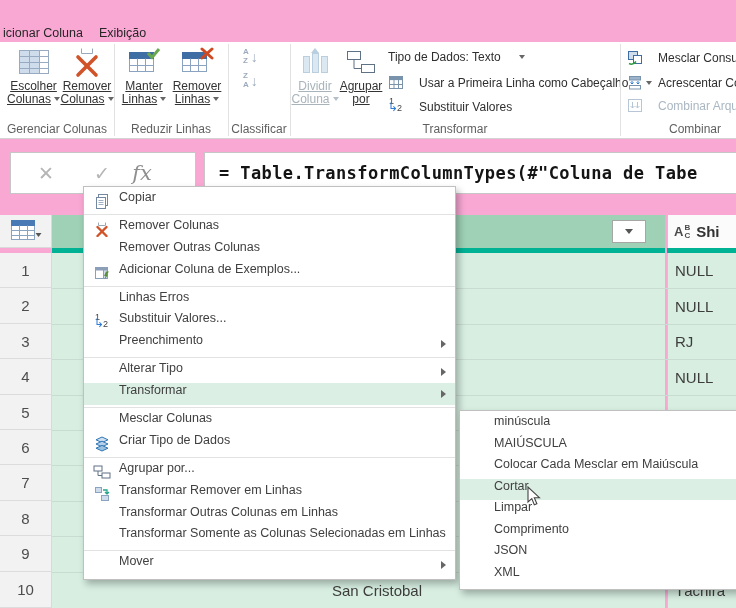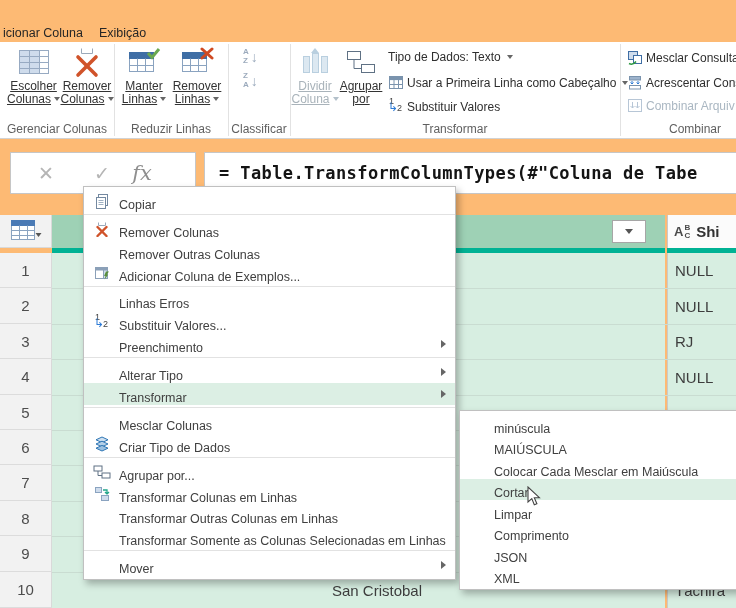--- a/index.html
+++ b/index.html
@@ -1,33 +1,33 @@
 <!DOCTYPE html>
 <html><head>
 <meta charset="utf-8">
 <style>
   html,body{margin:0;padding:0;background:#fff;}
-  .stage{position:relative;width:736px;height:608px;background:#fdba74;overflow:hidden;
+  .stage{position:relative;width:736px;height:608px;background:#f9a8d4;overflow:hidden;
          font-family:"Liberation Sans",sans-serif;-webkit-font-smoothing:antialiased;}
   .abs{position:absolute;}
 
   
   .tab{position:absolute;top:26px;font-size:12.5px;color:#262626;white-space:nowrap;cursor:default;}
 
   
   .ribbon{position:absolute;left:0;top:42px;width:736px;height:96px;background:#fff;border-bottom:1px solid #d2d2d2;}
   .vsep{position:absolute;top:2px;width:1px;height:92px;background:#e2e2e2;}
   .grplabel{position:absolute;top:80px;font-size:12px;color:#5f5f5f;text-align:center;white-space:nowrap;}
   .bigbtn{position:absolute;top:2px;display:flex;flex-direction:column;align-items:center;text-align:center;}
   .bigbtn .ic{height:36px;display:flex;align-items:center;justify-content:center;}
   .bigbtn .lbl{font-size:12px;line-height:13px;color:#333;white-space:nowrap;text-decoration:underline;}
   .bigbtn.disabled .lbl{color:#a9b3ba;}
   .caret{display:inline-block;width:0;height:0;border-left:3.5px solid transparent;border-right:3.5px solid transparent;border-top:4px solid #666;margin-left:3px;vertical-align:2px;}
   .caret.dis{border-top-color:#b3c0ca;}
-  .rowitem{position:absolute;display:flex;align-items:center;gap:3px;font-size:12px;color:#2f2f2f;white-space:nowrap;}
+  .rowitem{position:absolute;display:flex;align-items:center;gap:15px;font-size:12px;color:#2f2f2f;white-space:nowrap;}
   .rowitem.disabled{color:#aab7c2;}
   .sortbtn{position:absolute;display:flex;align-items:center;gap:2px;}
   .sortletters{display:flex;flex-direction:column;font-size:8px;line-height:8.5px;font-weight:bold;color:#9cabbd;}
   .sortarrow{font-size:14px;line-height:16px;color:#9cabbd;}
 
   
   .rv{position:relative;width:16px;height:17px;display:inline-block;flex:0 0 16px;}
   .rv .rv1{position:absolute;left:1px;top:-2px;font-size:9px;color:#444;}
   .rv .rvarrow{position:absolute;left:0px;top:2px;font-size:12px;color:#2e7cd6;}
   .rv .rv2{position:absolute;left:9px;top:5px;font-size:9px;color:#444;}
@@ -46,21 +46,21 @@
           display:flex;align-items:center;justify-content:center;font-size:15px;color:#4d4d4d;box-sizing:border-box;}
   .hairline{position:absolute;height:1px;background:#c9dcd1;}
   .gval{position:absolute;height:35px;line-height:35px;font-size:15px;color:#3d3d3d;white-space:nowrap;}
   .fcaret{width:0;height:0;border-left:4px solid transparent;border-right:4px solid transparent;border-top:5px solid #555;}
   .abc{display:inline-flex;align-items:center;color:#4a4a4a;font-weight:bold;}
   .abcA{font-size:13px;}
   .abcBC{display:flex;flex-direction:column;font-size:8px;line-height:8px;margin-left:1px;}
 
   
   .menu{position:absolute;background:#fff;border:1px solid #c0c0c0;box-shadow:3px 4px 7px rgba(0,0,0,0.28);padding:3px 0;box-sizing:border-box;}
-  .mi{position:relative;display:flex;align-items:flex-end;padding-left:35px;font-size:12.5px;color:#404040;white-space:nowrap;cursor:default;}
+  .mi{position:relative;display:flex;align-items:flex-start;padding-left:35px;font-size:12.5px;color:#404040;white-space:nowrap;cursor:default;}
   .ctx .mi{height:21.9px;}
   .sub .mi{height:21.5px;padding-left:34px;}
   .mi.hl{background:#dcefe4;}
   .mico{position:absolute;left:7px;top:50%;transform:translateY(-50%);width:22px;display:flex;justify-content:center;align-items:center;}
   .subarrow{position:absolute;right:9px;top:50%;transform:translateY(-50%);width:0;height:0;
             border-top:4px solid transparent;border-bottom:4px solid transparent;border-left:5px solid #666;}
   .msep{height:1px;background:#e2e2e2;margin:2px 0 3px 0;}
 
   svg{display:block;}
 </style>
@@ -411,21 +411,21 @@
       <span>Agrupar por...</span>
     </div>
     <div class="mi">
       <span class="mico">
         <svg viewBox="0 0 16 16" width="16" height="16">
           <rect x="1.5" y="1.5" width="6" height="5" fill="#cfdcec" stroke="#8aa3c0"></rect>
           <path d="M9,4 h4 v4 M13,8 l-2,-2 M13,8 l2,-2" fill="none" stroke="#21a58a" stroke-width="1.3"></path>
           <rect x="7.5" y="9.5" width="7" height="5" fill="#cfdcec" stroke="#8aa3c0"></rect>
         </svg>
       </span>
-      <span>Transformar Colunas em Linhas</span>
+      <span>Transformar Remover em Linhas</span>
     </div>
     <div class="mi">
       <span>Transformar Outras Colunas em Linhas</span>
     </div>
     <div class="mi">
       <span>Transformar Somente as Colunas Selecionadas em Linhas</span>
     </div>
     <div class="msep"></div>
     <div class="mi">
       <span>Mover</span>

